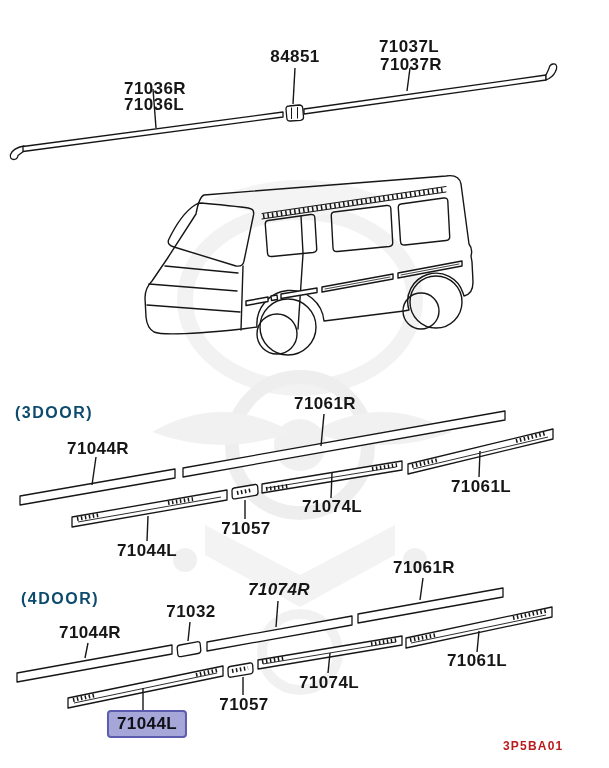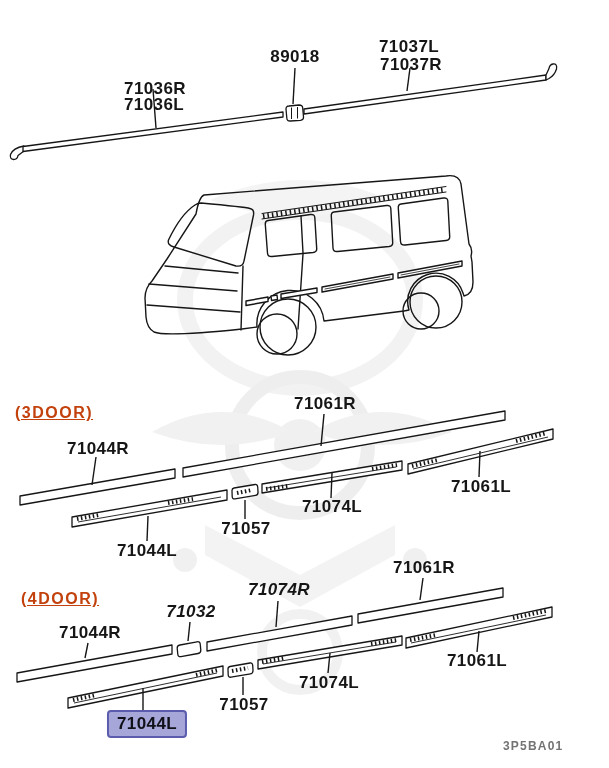--- a/index.html
+++ b/index.html
@@ -9,32 +9,32 @@
   }
   #art{position:absolute;left:0;top:0;}
   .pn{
     position:absolute;transform:translateX(-50%);
     font:bold 17px "Liberation Sans",sans-serif;
     letter-spacing:.4px;color:#161616;white-space:nowrap;line-height:1;
     cursor:pointer;
   }
   .sect{
     position:absolute;font:bold 16px "Liberation Sans",sans-serif;
-    letter-spacing:1.5px;color:#c2410c;white-space:nowrap;line-height:1;text-decoration:underline;
+    letter-spacing:1.5px;color:#0c4a6e;white-space:nowrap;line-height:1;
   }
   .hl-box{
     position:absolute;transform:translateX(-50%);
     background:#a6a6d8;border:2px solid #5c5cae;border-radius:4px;
     padding:3px 8px 4px;font:bold 17px "Liberation Sans",sans-serif;
     letter-spacing:.4px;color:#101018;white-space:nowrap;line-height:1;
     cursor:pointer;
   }
   .code{
     position:absolute;font:bold 12px "Liberation Sans",sans-serif;
-    letter-spacing:1.2px;color:#737373;white-space:nowrap;line-height:1;
+    letter-spacing:1.2px;color:#b91c1c;white-space:nowrap;line-height:1;
   }
 </style>
 </head>
 <body>
 
 <div id="stage">
 
 <svg id="art" width="609" height="768" viewBox="0 0 609 768">
 
   <g opacity="0.65">
@@ -161,36 +161,36 @@
     <line x1="88" y1="643" x2="85" y2="658"></line>
     <line x1="479" y1="631" x2="477" y2="652"></line>
     <line x1="330" y1="653" x2="328" y2="673"></line>
     <line x1="243" y1="677" x2="243" y2="695"></line>
     <line x1="143" y1="688" x2="143" y2="710"></line>
   </g>
 </svg>
 
   <div class="pn" style="left:154px;top:48px;margin-top:48px;">71036L</div>
   <div class="pn" style="left:155px;top:80px;">71036R</div>
-  <div class="pn" style="left:295px;top:48px;">89018</div>
+  <div class="pn" style="left:295px;top:48px;">84851</div>
   <div class="pn" style="left:409px;top:38px;">71037L</div>
   <div class="pn" style="left:411px;top:56px;">71037R</div>
 
   <div class="sect" style="left:15px;top:405px;">(3DOOR)</div>
   <div class="pn" style="left:325px;top:395px;">71061R</div>
   <div class="pn" style="left:98px;top:440px;">71044R</div>
   <div class="pn" style="left:481px;top:478px;">71061L</div>
   <div class="pn" style="left:332px;top:498px;">71074L</div>
   <div class="pn" style="left:246px;top:520px;">71057</div>
   <div class="pn" style="left:147px;top:542px;">71044L</div>
 
   <div class="sect" style="left:21px;top:591px;">(4DOOR)</div>
   <div class="pn" style="left:424px;top:559px;">71061R</div>
   <div class="pn" style="left:279px;top:581px;font-style:italic;">71074R</div>
-  <div class="pn" style="left:191px;top:603px;font-style:italic;">71032</div>
+  <div class="pn" style="left:191px;top:603px;">71032</div>
   <div class="pn" style="left:90px;top:624px;">71044R</div>
   <div class="pn" style="left:477px;top:652px;">71061L</div>
   <div class="pn" style="left:329px;top:674px;">71074L</div>
   <div class="pn" style="left:244px;top:696px;">71057</div>
 
   <div class="hl-box" style="left:147px;top:710px;">71044L</div>
 
   <div class="code" style="left:503px;top:740px;">3P5BA01</div>
 
 </div>

